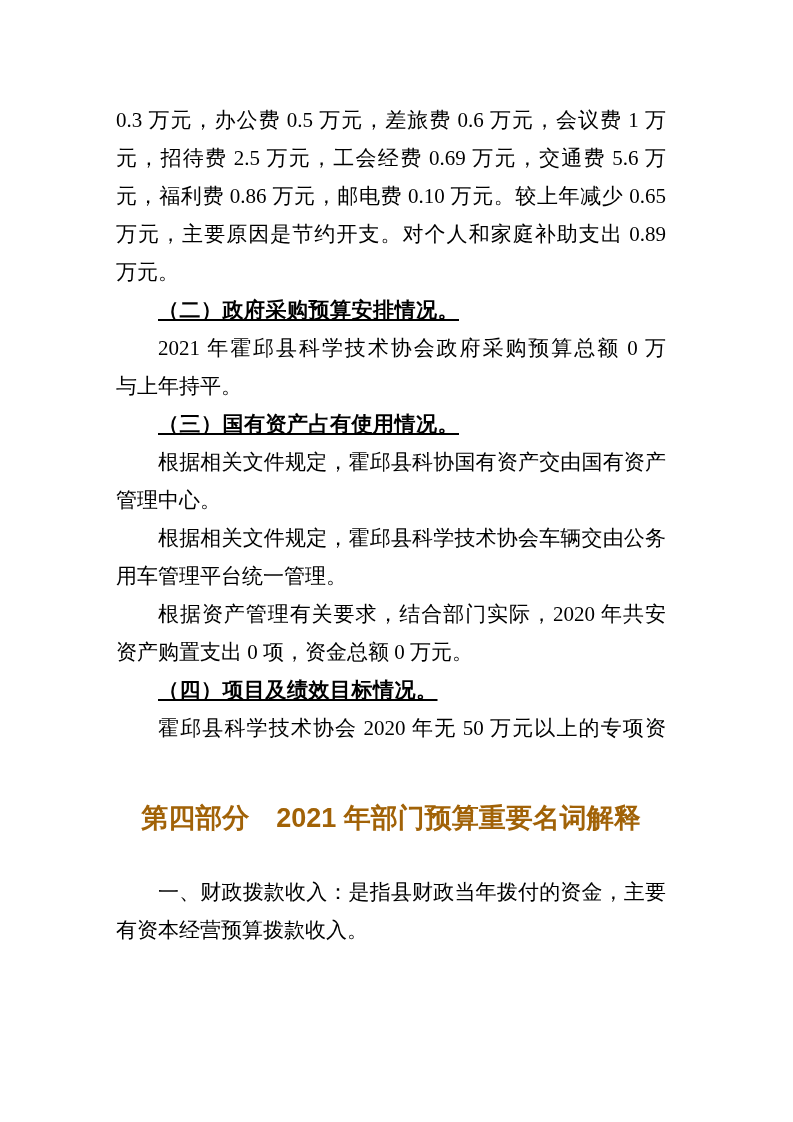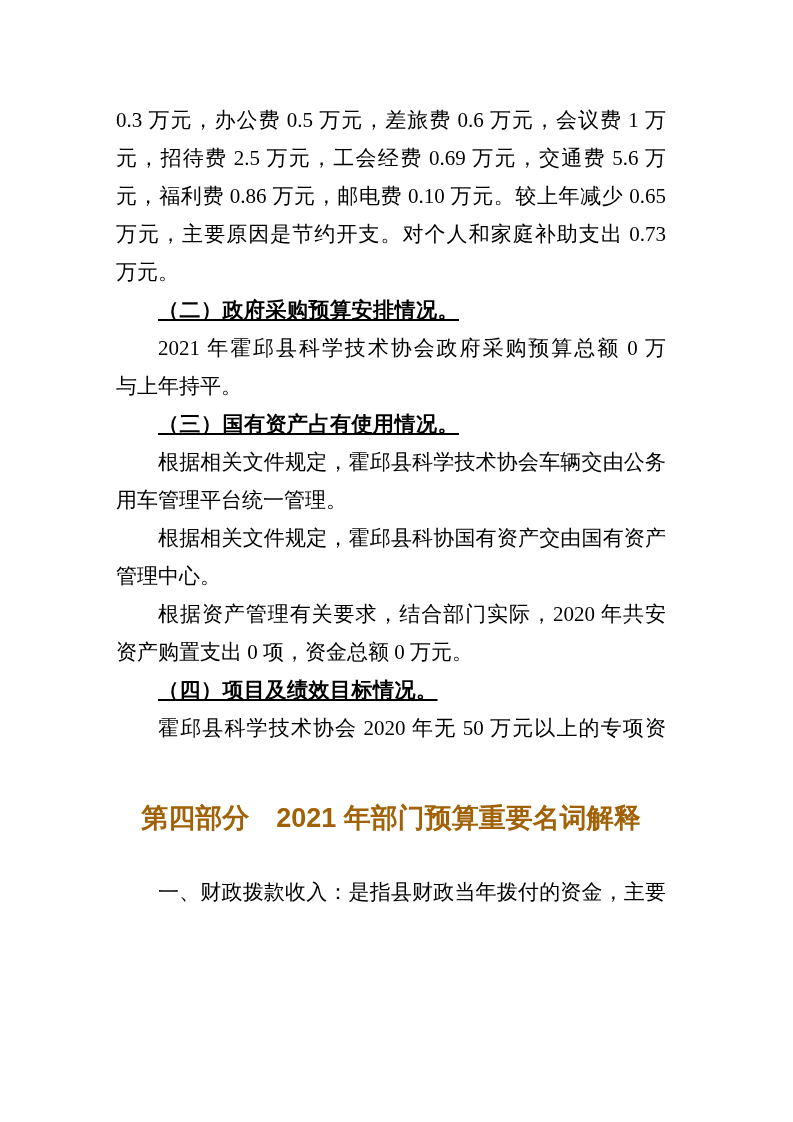--- a/index.html
+++ b/index.html
@@ -54,49 +54,50 @@
 </style>
 </head>
 <body>
 
 <div class="page">
   <div id="doc-content">
       <div class="para body">
         <div class="line">0.3 万元，办公费 0.5 万元，差旅费 0.6 万元，会议费 1 万</div>
         <div class="line">元，招待费 2.5 万元，工会经费 0.69 万元，交通费 5.6 万</div>
         <div class="line">元，福利费 0.86 万元，邮电费 0.10 万元。较上年减少 0.65</div>
-        <div class="line">万元，主要原因是节约开支。对个人和家庭补助支出 0.73</div>
+        <div class="line">万元，主要原因是节约开支。对个人和家庭补助支出 0.89</div>
         <div class="line last">万元。</div>
       </div>
       <div class="para heading">
         <div class="line last first-indent">（二）政府采购预算安排情况。</div>
       </div>
       <div class="para body">
         <div class="line first-indent">2021 年霍邱县科学技术协会政府采购预算总额 0 万元，</div>
         <div class="line last">与上年持平。</div>
       </div>
       <div class="para heading">
         <div class="line last first-indent">（三）国有资产占有使用情况。</div>
       </div>
       <div class="para body">
+        <div class="line first-indent">根据相关文件规定，霍邱县科协国有资产交由国有资产</div>
+        <div class="line last">管理中心。</div>
+      </div>
+      <div class="para body">
         <div class="line first-indent">根据相关文件规定，霍邱县科学技术协会车辆交由公务</div>
         <div class="line last">用车管理平台统一管理。</div>
-      </div>
-      <div class="para body">
-        <div class="line first-indent">根据相关文件规定，霍邱县科协国有资产交由国有资产</div>
-        <div class="line last">管理中心。</div>
       </div>
       <div class="para body">
         <div class="line first-indent">根据资产管理有关要求，结合部门实际，2020 年共安排</div>
         <div class="line last">资产购置支出 0 项，资金总额 0 万元。</div>
       </div>
       <div class="para heading">
         <div class="line last first-indent">（四）项目及绩效目标情况。</div>
       </div>
       <div class="para body">
         <div class="line first-indent">霍邱县科学技术协会 2020 年无 50 万元以上的专项资金。</div>
       </div>
       <div class="section-title">第四部分　2021 年部门预算重要名词解释</div>
       <div class="para body">
         <div class="line first-indent">一、财政拨款收入：是指县财政当年拨付的资金，主要</div>
+        <div class="line last">有资本经营预算拨款收入。</div>
       </div>
     </div>
 </div>
 
 </body></html>

